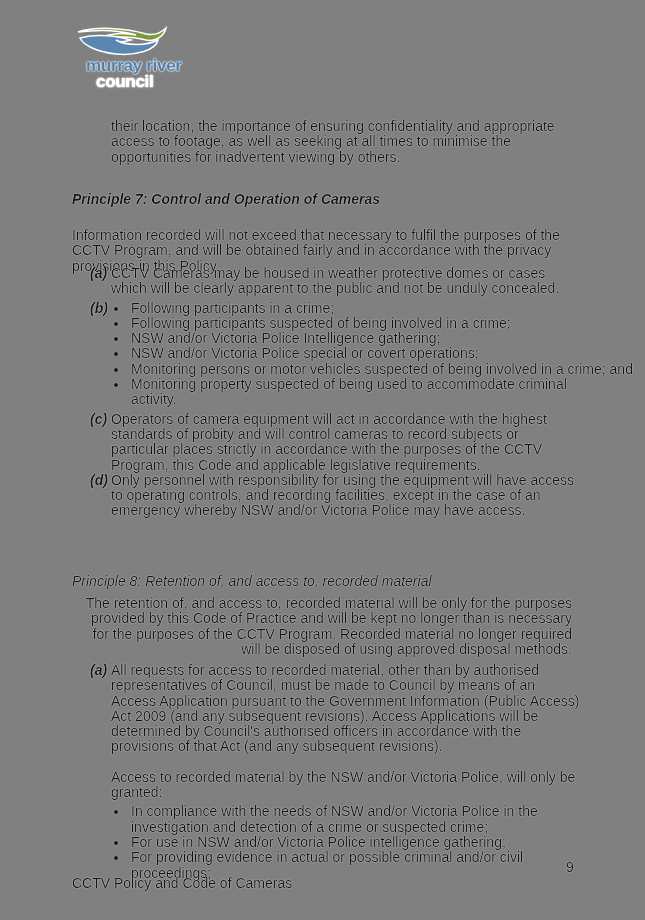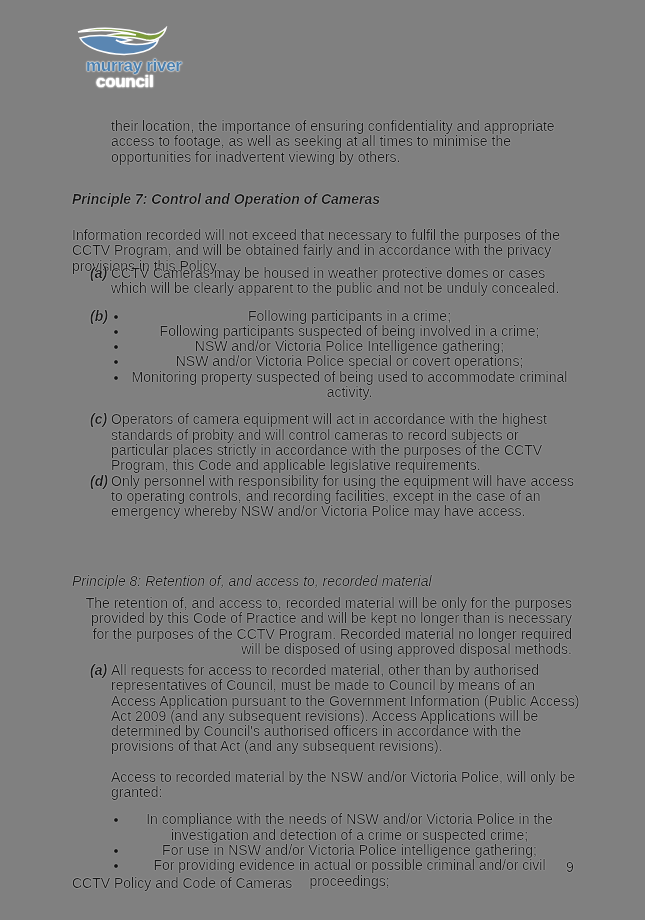--- a/index.html
+++ b/index.html
@@ -61,23 +61,22 @@
   .item { position: relative; padding-left: 21px; }
   .item .lbl {
     position: absolute;
     left: 0;
     top: 0;
     font-style: italic;
     font-weight: bold;
   }
   ul.bullets {
     list-style: none;
-    margin: 12px;
+    margin: 4px;
     padding: 0;
-    text-align: center;
   }
   ul.bullets li {
     position: relative;
     padding-left: 22px;
   }
   ul.bullets li::before {
     content: "";
     position: absolute;
     left: 5px;
     top: 6px;
@@ -116,20 +115,21 @@
     <span class="lbl">(a)</span>
     <div>CCTV Cameras may be housed in weather protective domes or cases which will be clearly apparent to the public and not be unduly concealed.</div>
   </div>
   <div class="item">
     <span class="lbl">(b)</span>
     <ul class="bullets" style="margin-left:-2px;">
       <li>Following participants in a crime;</li>
       <li>Following participants suspected of being involved in a crime;</li>
       <li>NSW and/or Victoria Police Intelligence gathering;</li>
       <li>NSW and/or Victoria Police special or covert operations;</li>
+      <li style="white-space:nowrap;">Monitoring persons or motor vehicles suspected of being involved in a crime; and</li>
       <li>Monitoring property suspected of being used to accommodate criminal activity.</li>
     </ul>
   </div>
   <div class="item">
     <span class="lbl">(c)</span>
     <div>Operators of camera equipment will act in accordance with the highest standards of probity and will control cameras to record subjects or particular places strictly in accordance with the purposes of the CCTV Program, this Code and applicable legislative requirements.</div>
   </div>
   <div class="item">
     <span class="lbl">(d)</span>
     <div>Only personnel with responsibility for using the equipment will have access to operating controls, and recording facilities, except in the case of an emergency whereby NSW and/or Victoria Police may have access.</div>

